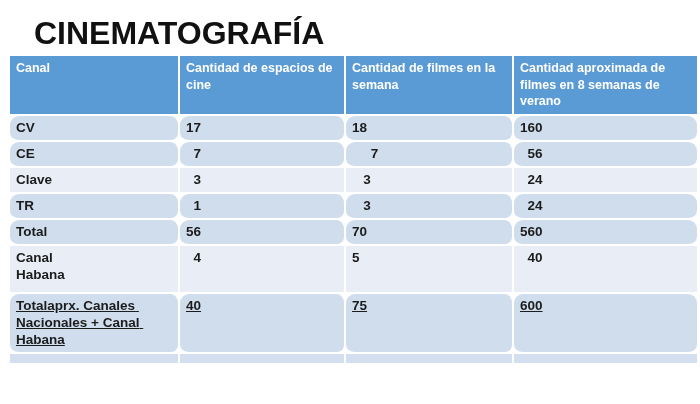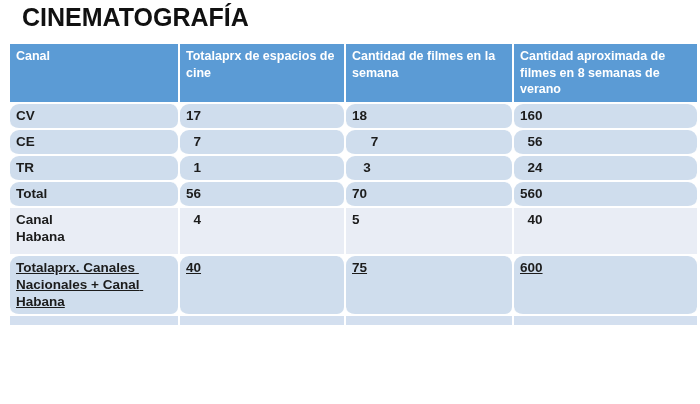--- a/index.html
+++ b/index.html
@@ -11,23 +11,23 @@
     overflow: hidden;
     font-family: "Liberation Sans", sans-serif;
   }
   .slide {
     position: relative;
     width: 700px;
     height: 404px;
     background: #ffffff;
   }
   .title {
-    margin: 0;
+    margin: 12px;
     padding: 3px 0 4px 22px;
-    font-size: 25px;
+    font-size: 32px;
     font-weight: 700;
     letter-spacing: 0px;
     color: #111111;
     font-family: "Liberation Sans", sans-serif;
   }
   table.data-table {
     position: absolute;
     left: 10px;
     top: 44px;
     width: 687px;
@@ -94,37 +94,43 @@
   <table class="data-table">
     <colgroup>
       <col class="c1">
         <col class="c2">
         <col class="c3">
         <col class="c4">
     </colgroup>
     <thead>
       <tr id="header-row">
           <th>Canal</th>
-          <th>Totalaprx de espacios de cine</th>
+          <th>Cantidad de espacios de cine</th>
           <th>Cantidad de filmes en la semana</th>
           <th>Cantidad aproximada de filmes en 8 semanas de verano</th>
         </tr>
     </thead>
     <tbody id="table-body">
         <tr class="band-dark">
           <td>CV</td>
           <td>17</td>
           <td>18</td>
           <td>160</td>
         </tr>
         <tr class="band-dark">
           <td>CE</td>
           <td>  7</td>
           <td>     7</td>
           <td>  56</td>
+        </tr>
+        <tr class="band-light">
+          <td>Clave</td>
+          <td>  3</td>
+          <td>   3</td>
+          <td>  24</td>
         </tr>
         <tr class="band-dark">
           <td>TR</td>
           <td>  1</td>
           <td>   3</td>
           <td>  24</td>
         </tr>
         <tr class="band-dark">
           <td>Total</td>
           <td>56</td>

